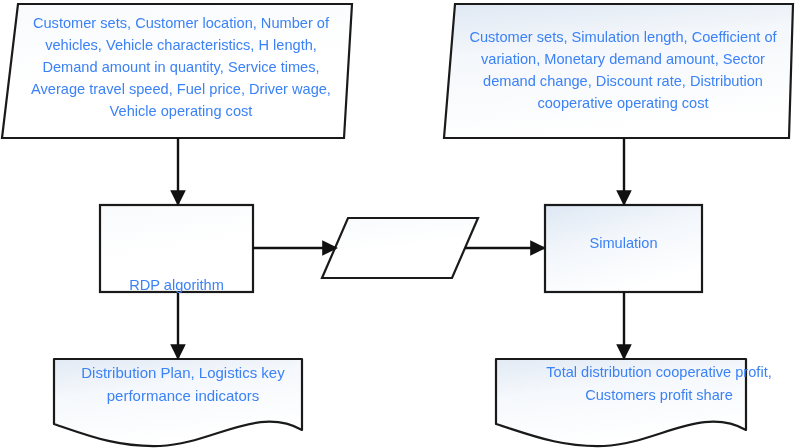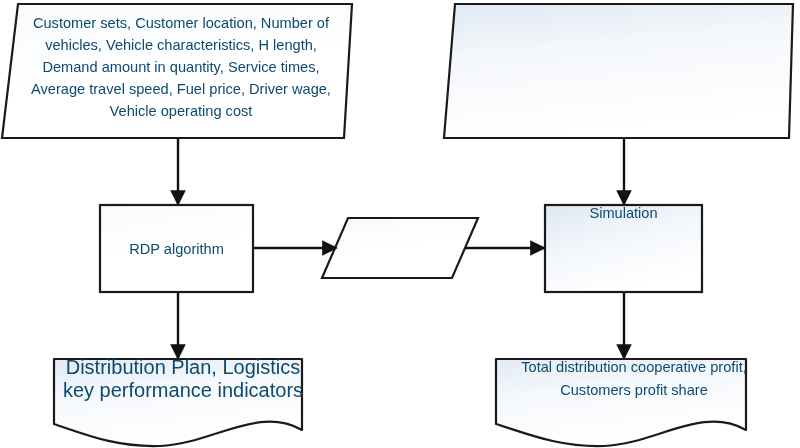--- a/index.html
+++ b/index.html
@@ -22,23 +22,24 @@
   #flow-svg {
     position: absolute;
     left: 0;
     top: 0;
     width: 800px;
     height: 448px;
   }
   .node-label {
     position: absolute;
     display: flex;
+    align-items: center;
     justify-content: center;
     text-align: center;
-    color: #0c4a6e;
+    color: #3b82f6;
     font-family: "Liberation Sans", sans-serif;
     pointer-events: none;
   }
   .label-input-left {
     left: 16px;
     top: 12px;
     width: 330px;
     height: 110px;
     font-size: 14.6px;
     line-height: 22px;
@@ -71,30 +72,31 @@
     top: 205px;
     width: 157px;
     height: 76px;
     font-size: 14.6px;
   }
   .label-out-left {
     left: 62px;
     top: 356px;
     width: 242px;
     height: 56px;
-    font-size: 20px;
+    font-size: 15px;
     line-height: 23px;
   }
   .label-out-right {
     left: 494px;
     top: 356px;
     width: 280px;
     height: 56px;
     font-size: 14.6px;
     line-height: 23px;
+    padding-left: 25px;
   }
   .label-inner { display: block; width: 100%; }
 </style>
 </head>
 <body>
 
 <div id="diagram-root">
 
   <svg id="flow-svg" viewBox="0 0 800 448" xmlns="http://www.w3.org/2000/svg">
     <defs>
@@ -150,20 +152,23 @@
 
     <line x1="178" y1="292" x2="178" y2="358" stroke="#111111" stroke-width="2.4" marker-end="url(#arrowHead)"></line>
 
     <line x1="624" y1="292" x2="624" y2="358" stroke="#111111" stroke-width="2.4" marker-end="url(#arrowHead)"></line>
   </svg>
 
   <div class="node-label label-input-left">
     <span class="label-inner">Customer sets, Customer location, Number of vehicles, Vehicle characteristics, H length, Demand amount in quantity, Service times, Average travel speed, Fuel price, Driver wage, Vehicle operating cost</span>
   </div>
 
+  <div class="node-label label-input-right">
+    <span class="label-inner">Customer sets, Simulation length, Coefficient of variation, Monetary demand amount, Sector demand change, Discount rate, Distribution cooperative operating cost</span>
+  </div>
 
   <div class="node-label label-rdp">
     <span class="label-inner">RDP algorithm</span>
   </div>
 
 
   <div class="node-label label-sim">
     <span class="label-inner">Simulation</span>
   </div>
 

